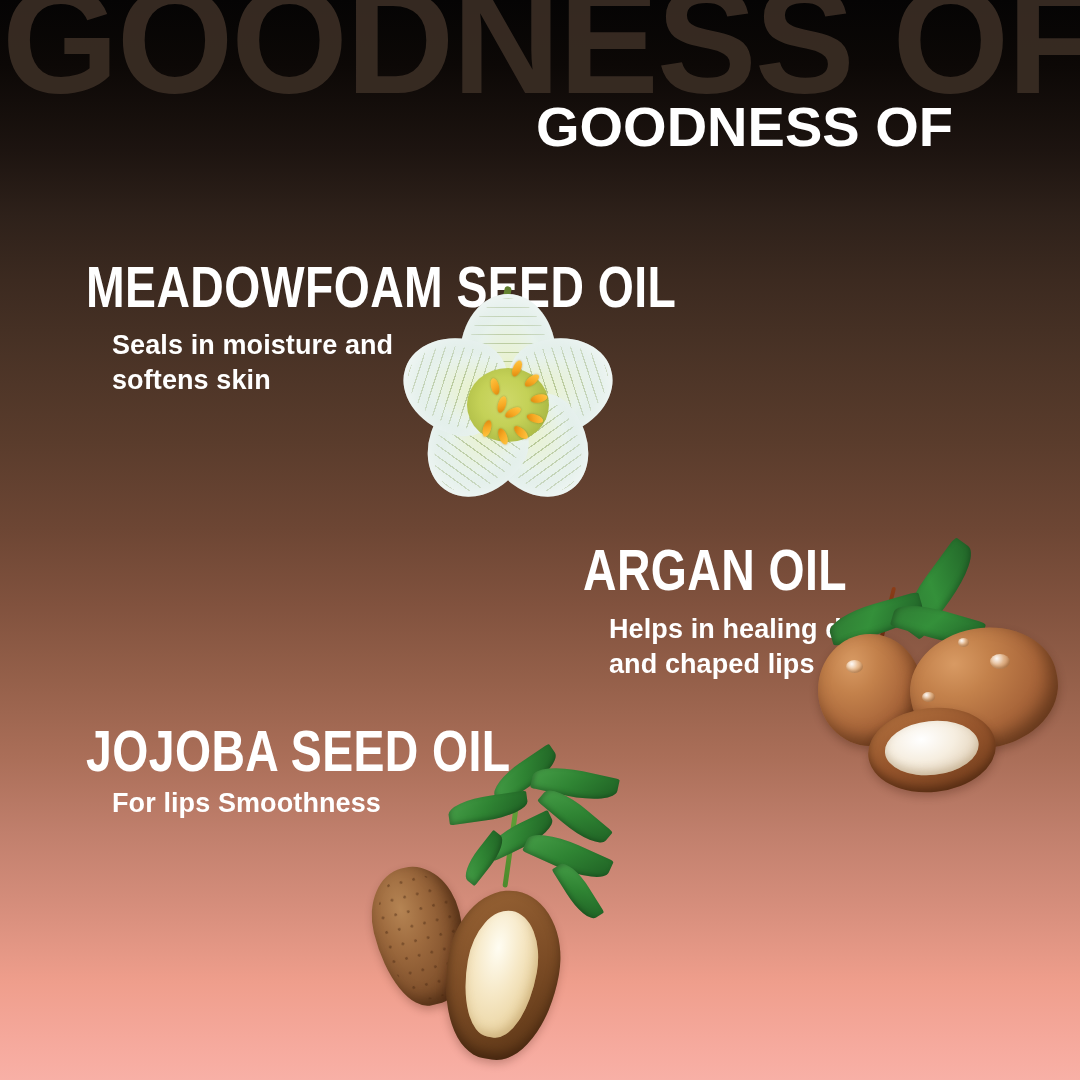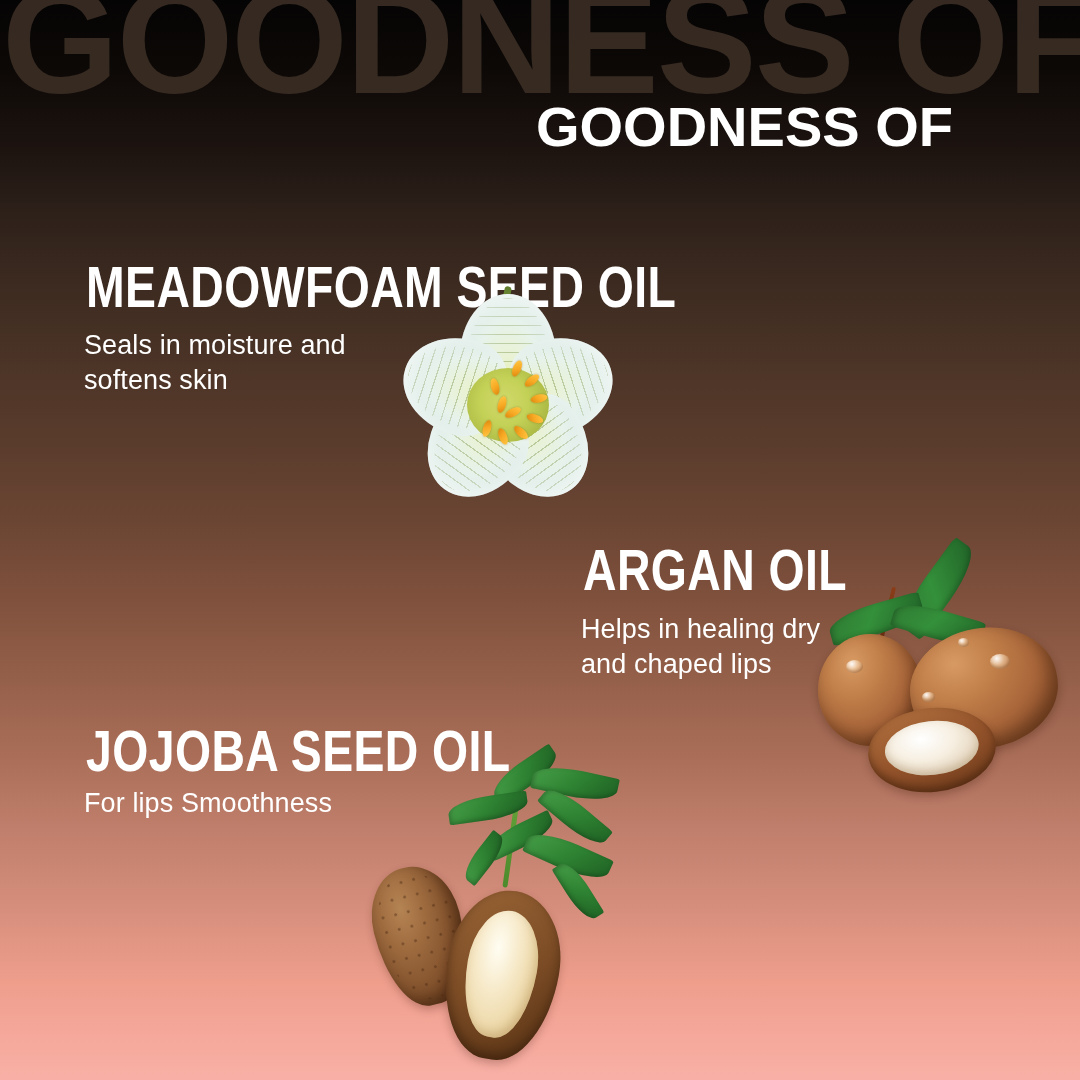--- a/index.html
+++ b/index.html
@@ -75,25 +75,26 @@
     line-height: 1;
     letter-spacing: 0.5px;
     white-space: nowrap;
     transform: scaleX(0.80);
     transform-origin: left top;
   }
 
   .ing-desc {
     position: absolute;
     color: #ffffff;
-    font-weight: 400;
+    font-weight: 700;
     font-size: 27px;
     line-height: 35px;
     letter-spacing: 0.1px;
     white-space: pre-line;
+    margin-left: 28px;
   }
 
   
   .b1-title { left: 86px;  top: 258px; }
   .b1-desc  { left: 84px;  top: 328px; }
 
   
   .b2-title { left: 583px; top: 541px; }
   .b2-desc  { left: 581px; top: 612px; }
 

